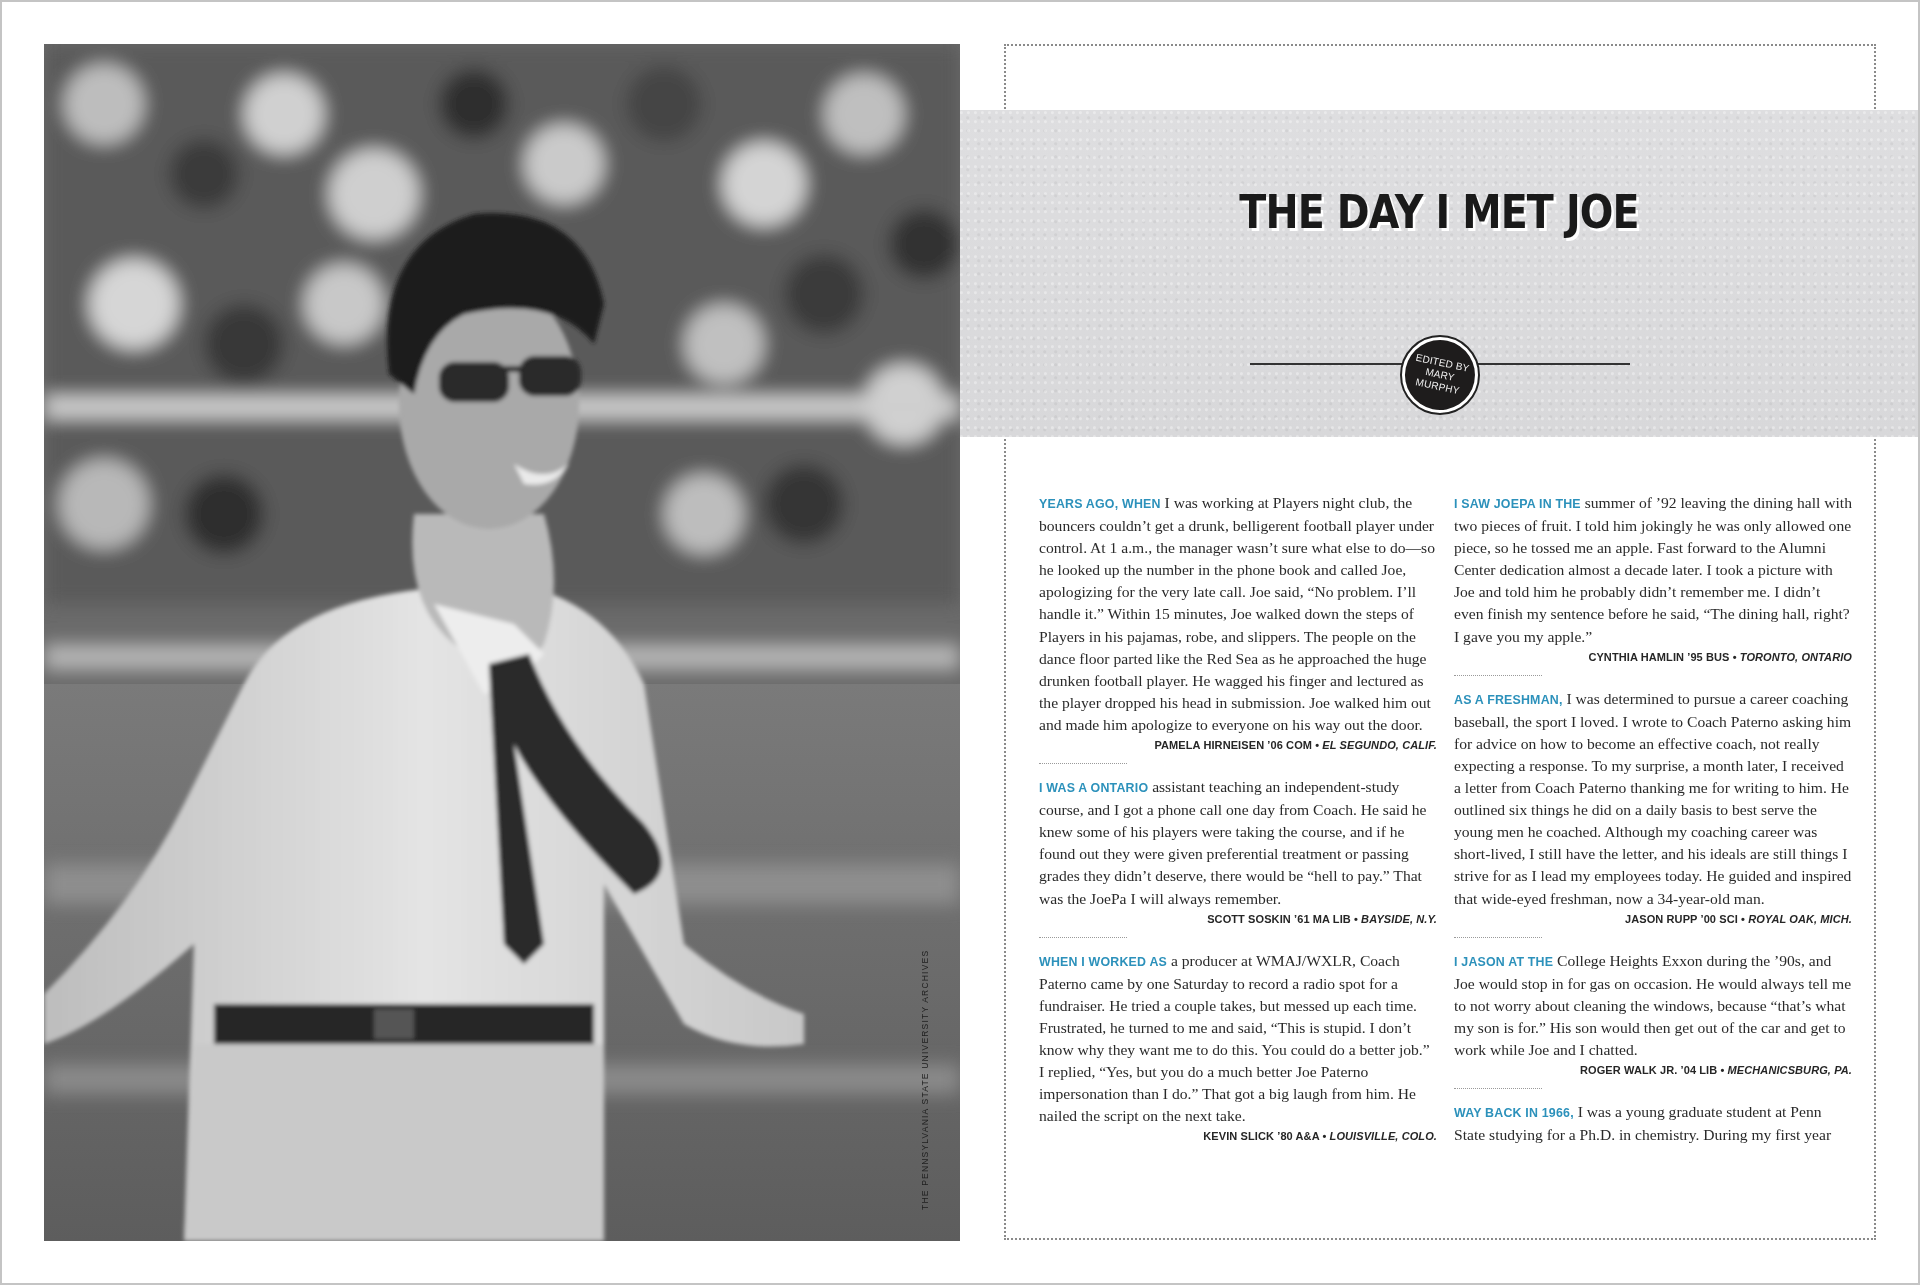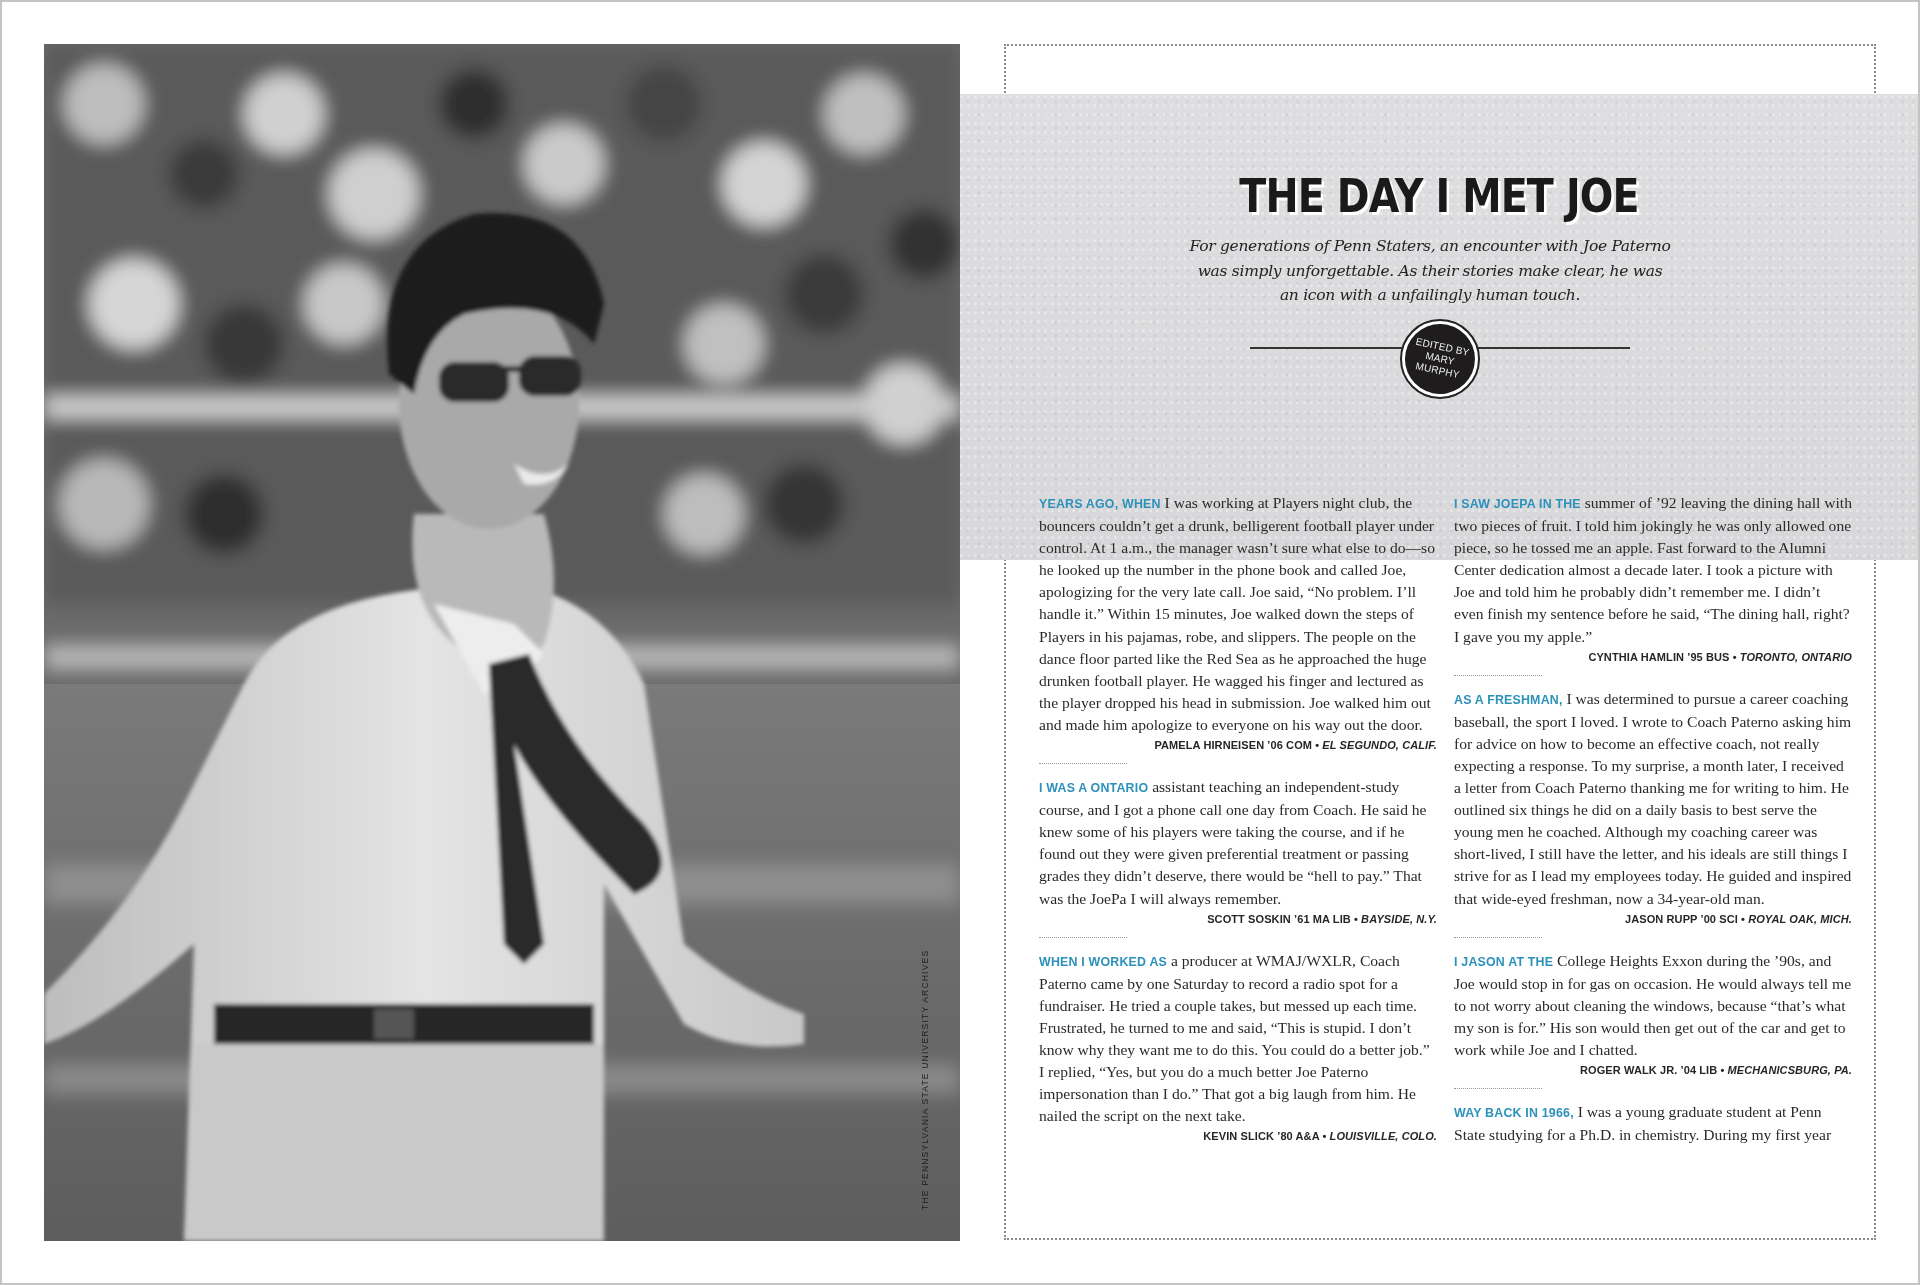--- a/index.html
+++ b/index.html
@@ -7,21 +7,21 @@
        font-family:"Liberation Serif",serif;}
   .page-frame{position:absolute;left:0;top:0;width:1916px;height:1281px;border:2px solid #c4c4c4;}
   
   .photo{position:absolute;left:44px;top:44px;width:916px;height:1197px;overflow:hidden;background:#6f6f6f;}
   .photo svg{display:block;width:100%;height:100%;}
   .photo-credit{position:absolute;left:920px;top:1210px;transform:rotate(-90deg);transform-origin:0 0;
        font-family:"Liberation Sans",sans-serif;font-size:8.5px;letter-spacing:1.2px;color:#1e1e1e;white-space:nowrap;}
   
   .dotted-box{position:absolute;left:1004px;top:44px;width:872px;height:1196px;
        border:2px dotted #8a8a8a;box-sizing:border-box;}
-  .title-band{position:absolute;left:960px;top:94px;width:958px;height:466px;
+  .title-band{position:absolute;left:960px;top:110px;width:958px;height:327px;
        background:#dcdcdd;
        background-image:
          radial-gradient(circle at 20% 30%, rgba(255,255,255,.35) 0 1px, transparent 2px),
          radial-gradient(circle at 70% 60%, rgba(0,0,0,.05) 0 1px, transparent 2px),
          linear-gradient(180deg,#dedee0,#d8d8da);
        background-size:7px 9px, 11px 13px, 100% 100%;}
   .title{position:absolute;left:0;width:958px;top:75px;text-align:center;margin:0;
        font-family:"DejaVu Sans",sans-serif;font-weight:bold;font-size:46px;letter-spacing:-1px;
        color:#1a1a1a;transform:scaleX(0.86);transform-origin:center;
        text-shadow:3px 3px 0 #ffffff;}
@@ -120,25 +120,20 @@
       <path d="M150 1000 L560 1000 L560 1197 L140 1197 Z" fill="#c9c9c9"></path>
     </g>
   </svg>
 </div>
 <div class="photo-credit">THE PENNSYLVANIA STATE UNIVERSITY ARCHIVES</div>
 
 <div class="dotted-box"></div>
 
 <div class="title-band">
   <h1 class="title">THE DAY I MET JOE</h1>
-  <div class="dek">
-    <div>For generations of Penn Staters, an encounter with Joe Paterno</div>
-    <div>was simply unforgettable. As their stories make clear, he was</div>
-    <div>an icon with a unfailingly human touch.</div>
-  </div>
   <div class="rule rule-left"></div>
   <div class="rule rule-right"></div>
   <div class="badge">
     <div class="badge-inner">
       <span>EDITED BY</span>
       <span>MARY</span>
       <span>MURPHY</span>
     </div>
   </div>
 </div>

